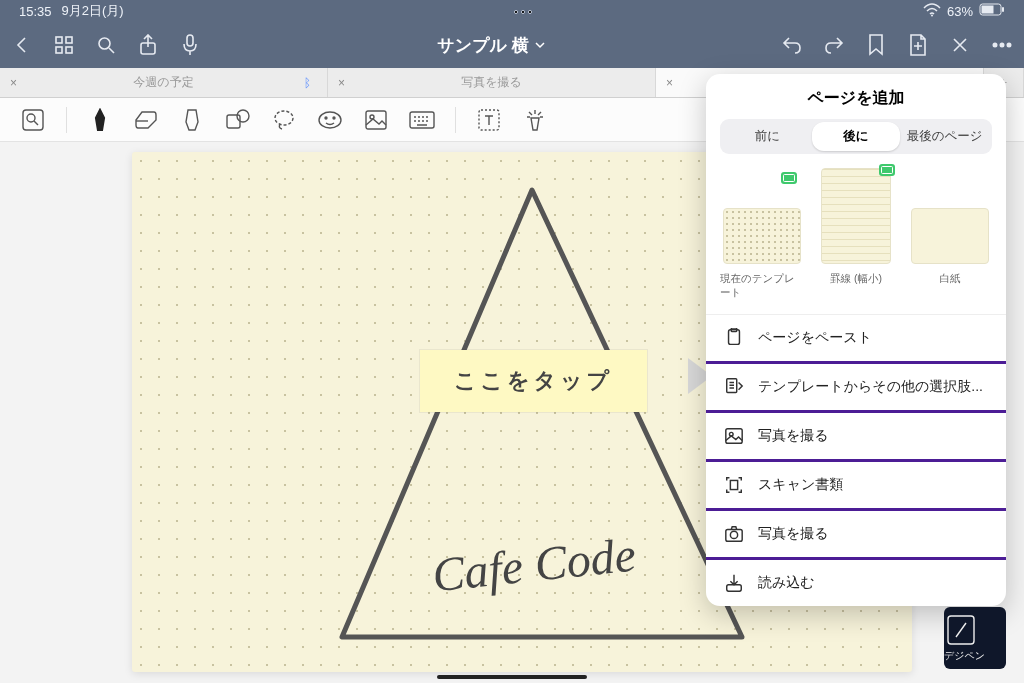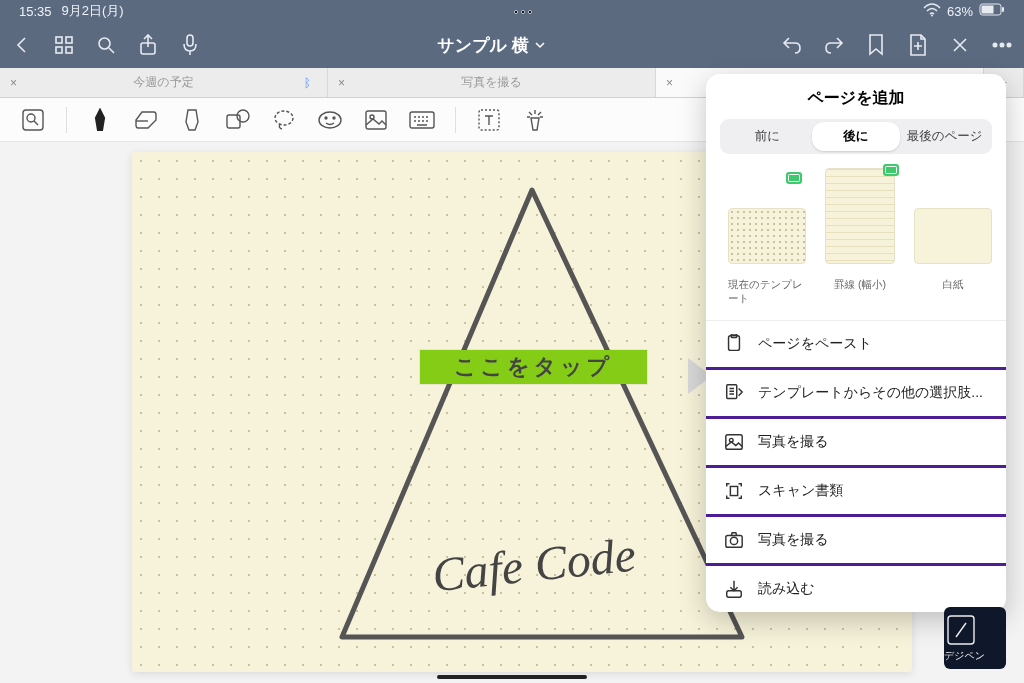--- a/index.html
+++ b/index.html
@@ -36,32 +36,32 @@
   
   .stage { position:absolute; top:142px; left:0; right:0; bottom:0; background:#f3f3f3; display:flex; justify-content:center; padding-top:10px; }
   .page { width:780px; height:520px; background:#f7f3da; position:relative; box-shadow:0 2px 8px rgba(0,0,0,.1); border-radius:3px; overflow:hidden;
     background-image: radial-gradient(#c8c2a0 1px, transparent 1px);
     background-size: 18px 18px;
     margin-left:20px;
   }
   .triangle { position:absolute; top:30px; left:200px; }
   .handw { position:absolute; bottom:80px; left:300px; font-family: "Comic Sans MS", cursive; font-size:48px; color:#444; transform:rotate(-6deg); font-style:italic; }
 
-  .callout { position:absolute; top:350px; left:420px; background:#84cc16; padding:2px 34px; font-size:22px; font-weight:800; color:#444; letter-spacing:4px; font-family:"Hiragino Sans"; box-shadow:0 0 0 1px rgba(0,0,0,.05); }
+  .callout { position:absolute; top:350px; left:420px; background:#fef9c3; padding:16px 34px; font-size:22px; font-weight:800; color:#444; letter-spacing:4px; font-family:"Hiragino Sans"; box-shadow:0 0 0 1px rgba(0,0,0,.05); }
   .callout-arrow { position:absolute; top:358px; left:688px; width:0; height:0; border-top:18px solid transparent; border-bottom:18px solid transparent; border-left:24px solid #d8d8d8;}
 
   
   .popover { position:absolute; top:74px; right:18px; width:300px; background:#fff; border-radius:14px; box-shadow:0 8px 28px rgba(0,0,0,.22); overflow:hidden; }
   .popover::before{content:""; position:absolute; top:-9px; right:82px; width:0;height:0;border-left:10px solid transparent;border-right:10px solid transparent;border-bottom:10px solid #fff;}
   .pop-title { text-align:center; font-weight:700; font-size:16px; padding:14px 17px 10px; }
   .seg { margin:0 14px 14px; display:flex; background:#efeff2; border-radius:9px; padding:3px; font-size:12.5px;}
   .seg div{ flex:1; text-align:center; padding:6px 0; border-radius:7px; color:#404040; cursor:pointer;}
   .seg div.sel{ background:#fff; color:#000; box-shadow:0 1px 2px rgba(0,0,0,.15); font-weight:600;border-radius:12px;}
   .tmpl-row{ display:flex; gap:10px; padding:0 14px 6px; }
-  .tmpl{ flex:1; display:flex; flex-direction:column; align-items:center; gap:14px; cursor:pointer;margin-left:8px;}
+  .tmpl{ flex:1; display:flex; flex-direction:column; align-items:center; gap:8px; cursor:pointer;}
   .tmpl .thumb{ background:#f7f3da; border:1px solid #e6e2c8; border-radius:4px; position:relative; }
   .tmpl .thumb.dot{ background-image: radial-gradient(#c8c2a0 .8px, transparent .8px); background-size:6px 6px;}
   .tmpl .thumb.lined{ background-image: repeating-linear-gradient(#e6e0bd 0 1px, transparent 1px 7px);}
   .tmpl .cap{ font-size:10.5px; color:#666; }
   .badge{ position:absolute; top:4px; right:4px; width:16px; height:12px; background:#3fc96d; border-radius:3px;}
   .badge::after{content:"";position:absolute;inset:2px;border:1.2px solid #fff;border-radius:1.5px;}
   .menu-list{ border-top:1px solid #eee; margin-top:8px;}
   .mitem{ display:flex; align-items:center; gap:14px; padding:13px 18px; font-size:14px; color:#222; border-bottom:3px solid #4c1d95; cursor:pointer;}
   .mitem svg{ stroke:#333; fill:none; stroke-width:1.6; width:20px; height:20px;}
 

